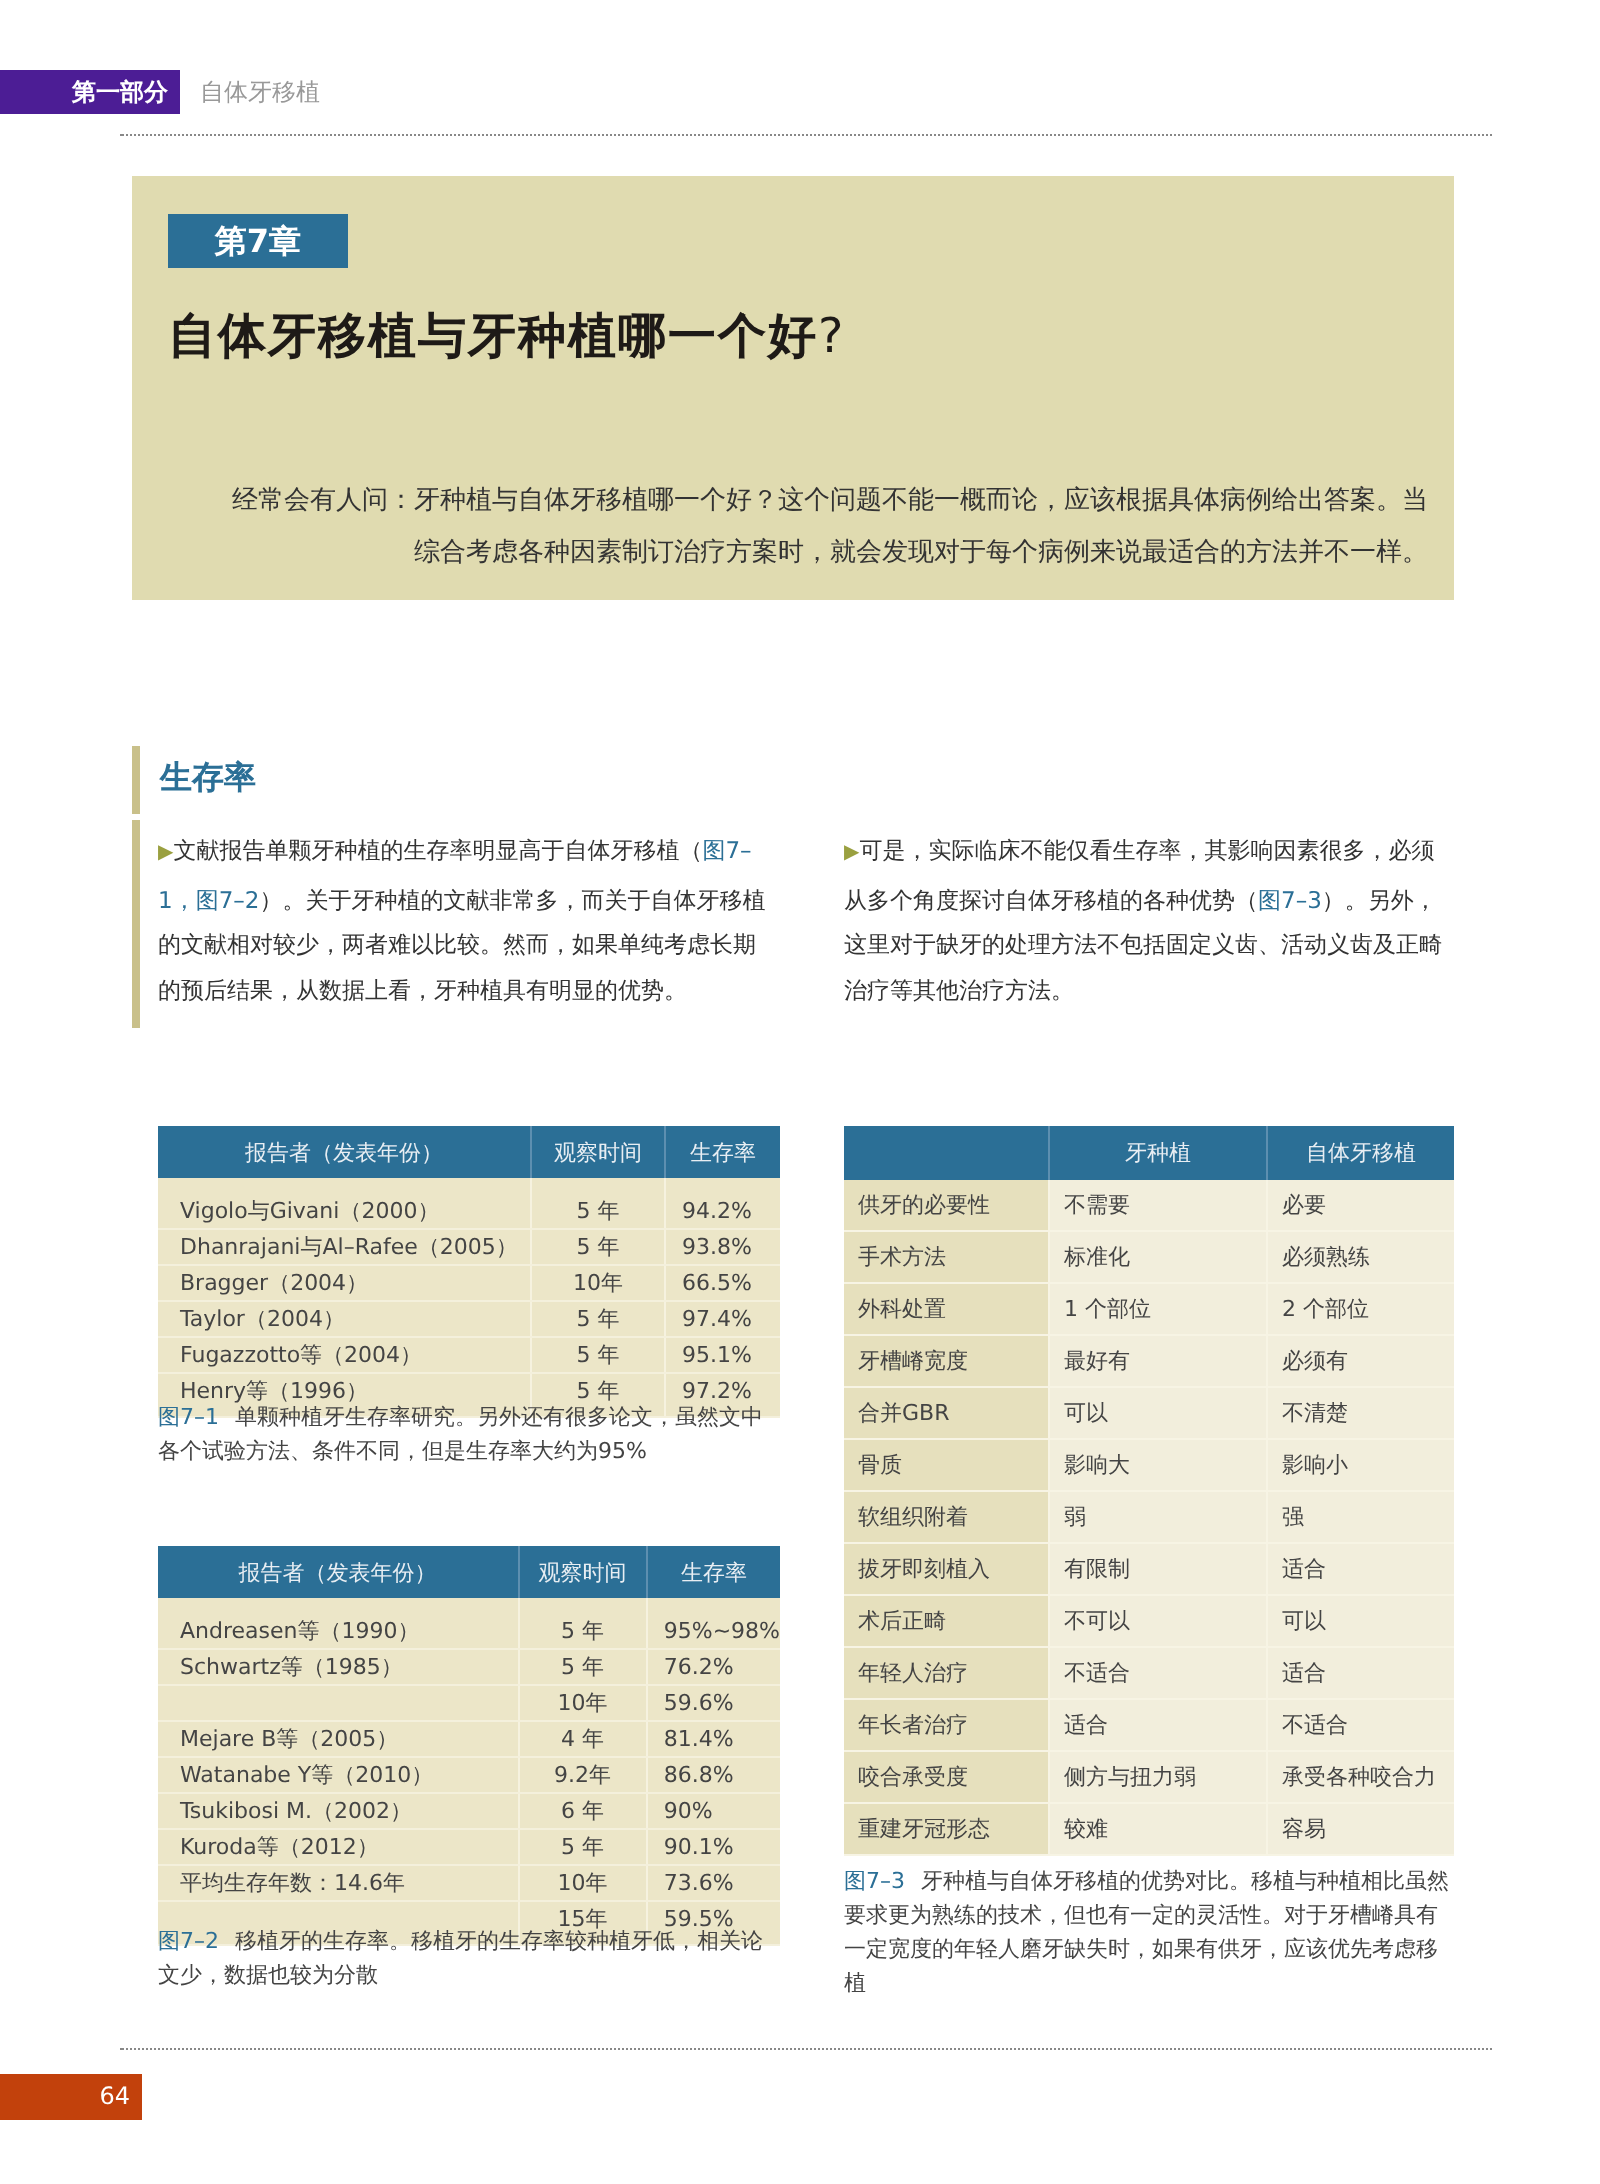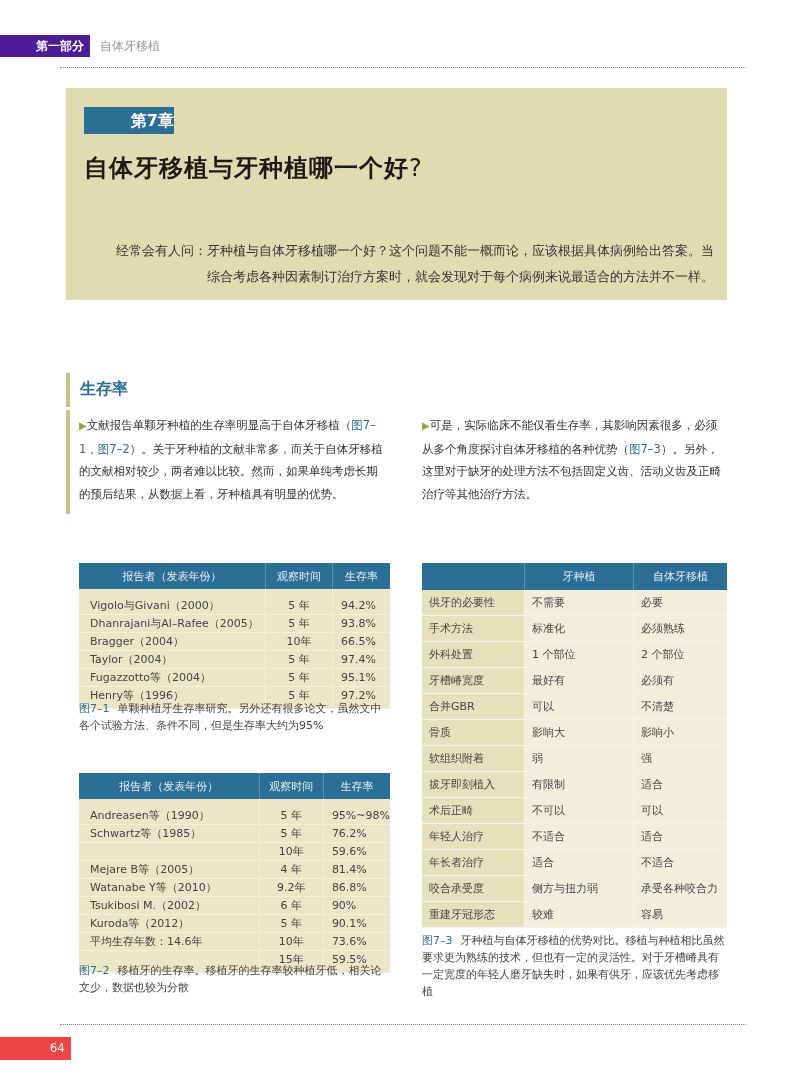--- a/index.html
+++ b/index.html
@@ -7,21 +7,21 @@
        font-family:"DejaVu Sans","Liberation Sans",sans-serif;color:#333;}
   .abs{position:absolute;}
   
   .part-tab{left:0;top:35px;width:90px;height:22px;background:#4c1d95;color:#fff;
             font-size:12px;font-weight:bold;text-align:right;line-height:22px;padding-right:6px;box-sizing:border-box;}
   .part-name{left:100px;top:37px;font-size:12px;color:#999;line-height:18px;}
   .dotline{height:0;border-top:1px dotted #888;}
   
   .chapter-box{left:66px;top:88px;width:661px;height:212px;background:#e0dbb0;}
   .chapter-tag{left:84px;top:107px;width:90px;height:27px;background:#2b6f96;color:#fff;
-               font-size:16px;font-weight:bold;line-height:27px;text-align:right;}
+               font-size:16px;font-weight:bold;line-height:27px;text-align:center;}
   .chapter-title{left:84px;top:146px;font-size:24px;font-weight:bold;color:#1e1a17;letter-spacing:1px;line-height:44px;}
   .chapter-title .q{font-weight:normal;}
   .intro{left:84px;top:238px;width:630px;font-size:13px;line-height:26px;color:#333;text-indent:26px;text-align:right;}
   
   .section-bar{left:66px;top:373px;width:4px;height:34px;background:#c9c08a;}
   .section-title{left:80px;top:378px;font-size:16px;font-weight:bold;color:#2b6f96;line-height:22px;}
   .para-bar{left:66px;top:410px;width:4px;height:104px;background:#c9c08a;}
   .para{font-size:11.5px;line-height:22.5px;color:#333;}
   .para .tri{color:#9aa040;font-size:10px;}
   .link{color:#2b6f96;}
@@ -40,21 +40,21 @@
   .t1 tr.last td{padding-bottom:4px;}
   .caption{font-size:11px;line-height:17px;color:#444;}
   .caption .fig{color:#2b6f96;margin-right:8px;}
   .t3{left:422px;top:563px;width:305px;border-radius:17px;}
   .t3 th{background:#2b6f96;color:#e8eef3;font-weight:normal;font-size:11px;height:25px;border-right:1px solid #5d8fb0;}
   .t3 th:last-child{border-right:none;}
   .t3 td{font-size:11px;height:25px;padding:0 0 0 7px;color:#444;border-bottom:1px solid #f7f4e4;border-right:1px solid #f7f4e4;}
   .t3 td.k{background:#e6e0bd;width:93px;}
   .t3 td.v{background:#f2eedc;}
   .t3 td:last-child{border-right:none;}
-  .page-tab{left:0;top:1037px;width:71px;height:23px;background:#ef4444;color:#fff;font-size:12px;text-align:right;
+  .page-tab{left:0;top:1037px;width:71px;height:23px;background:#c2410c;color:#fff;font-size:12px;text-align:right;
             padding-right:6px;box-sizing:border-box;line-height:23px;}
 </style>
 </head>
 <body>
 
 <div class="abs part-tab">第一部分</div>
 <div class="abs part-name">自体牙移植</div>
 <div class="abs dotline" style="left:60px;top:67px;width:686px;"></div>
 
 <div class="abs chapter-box"></div>

